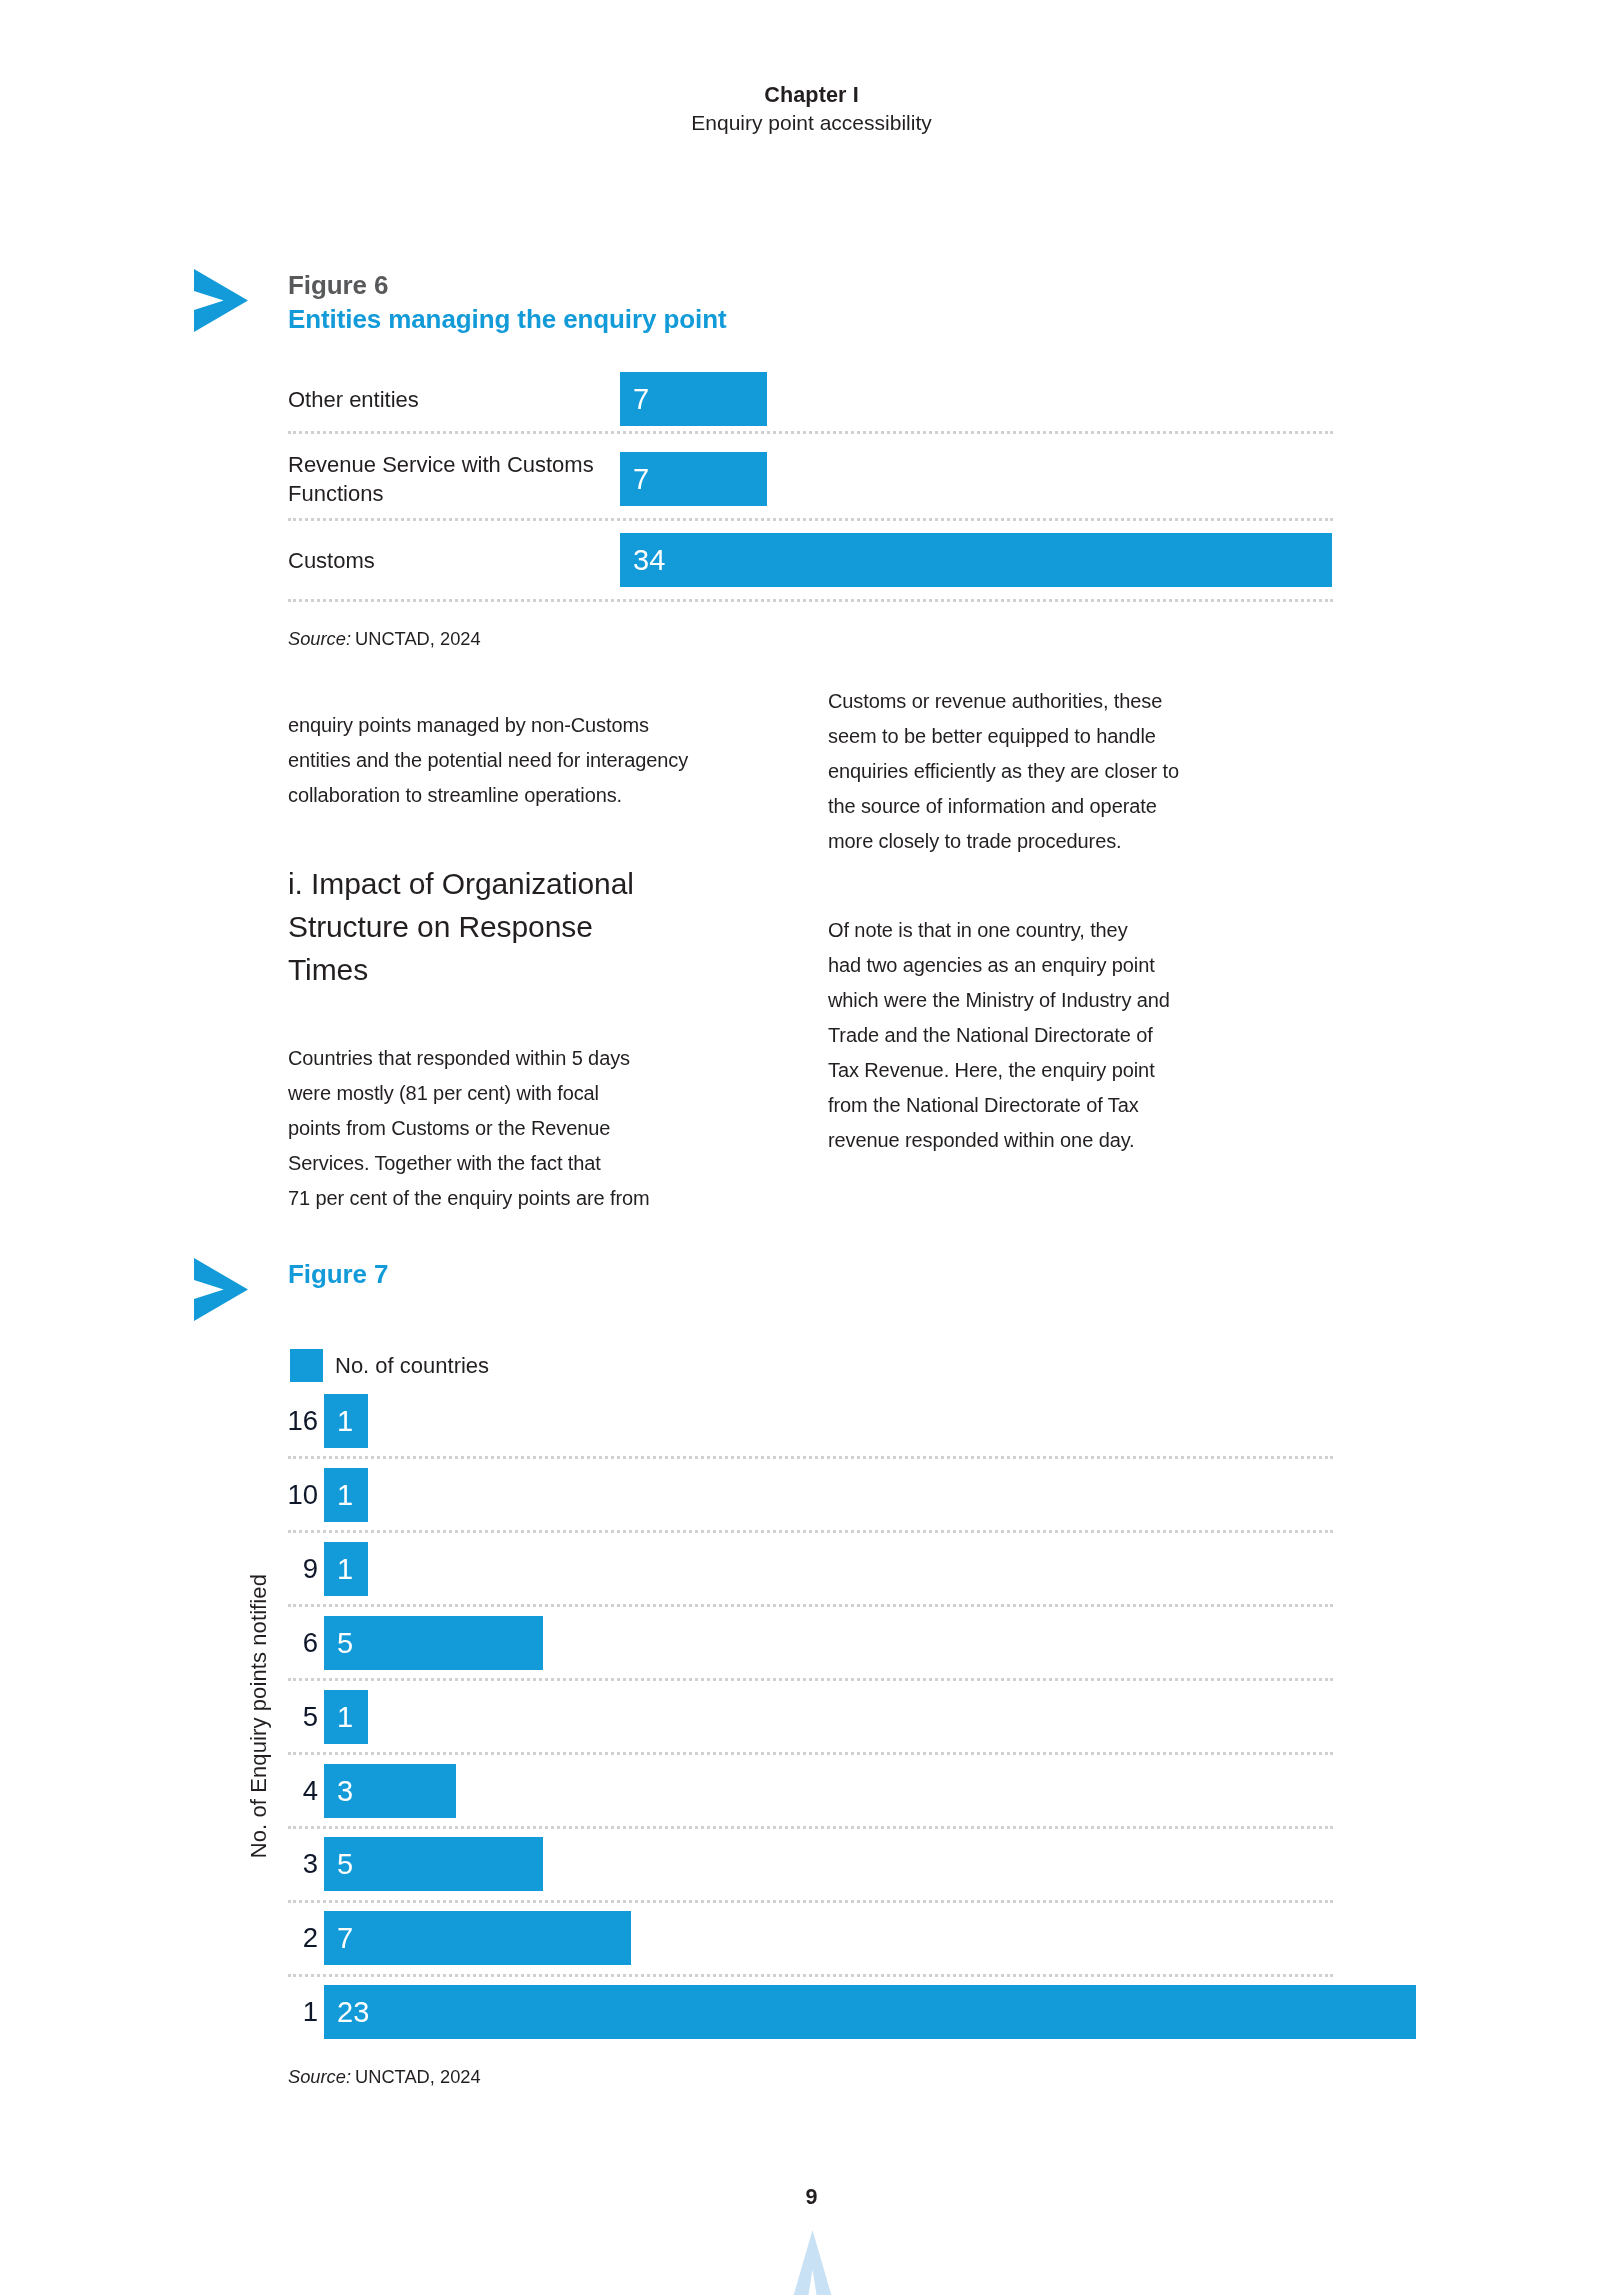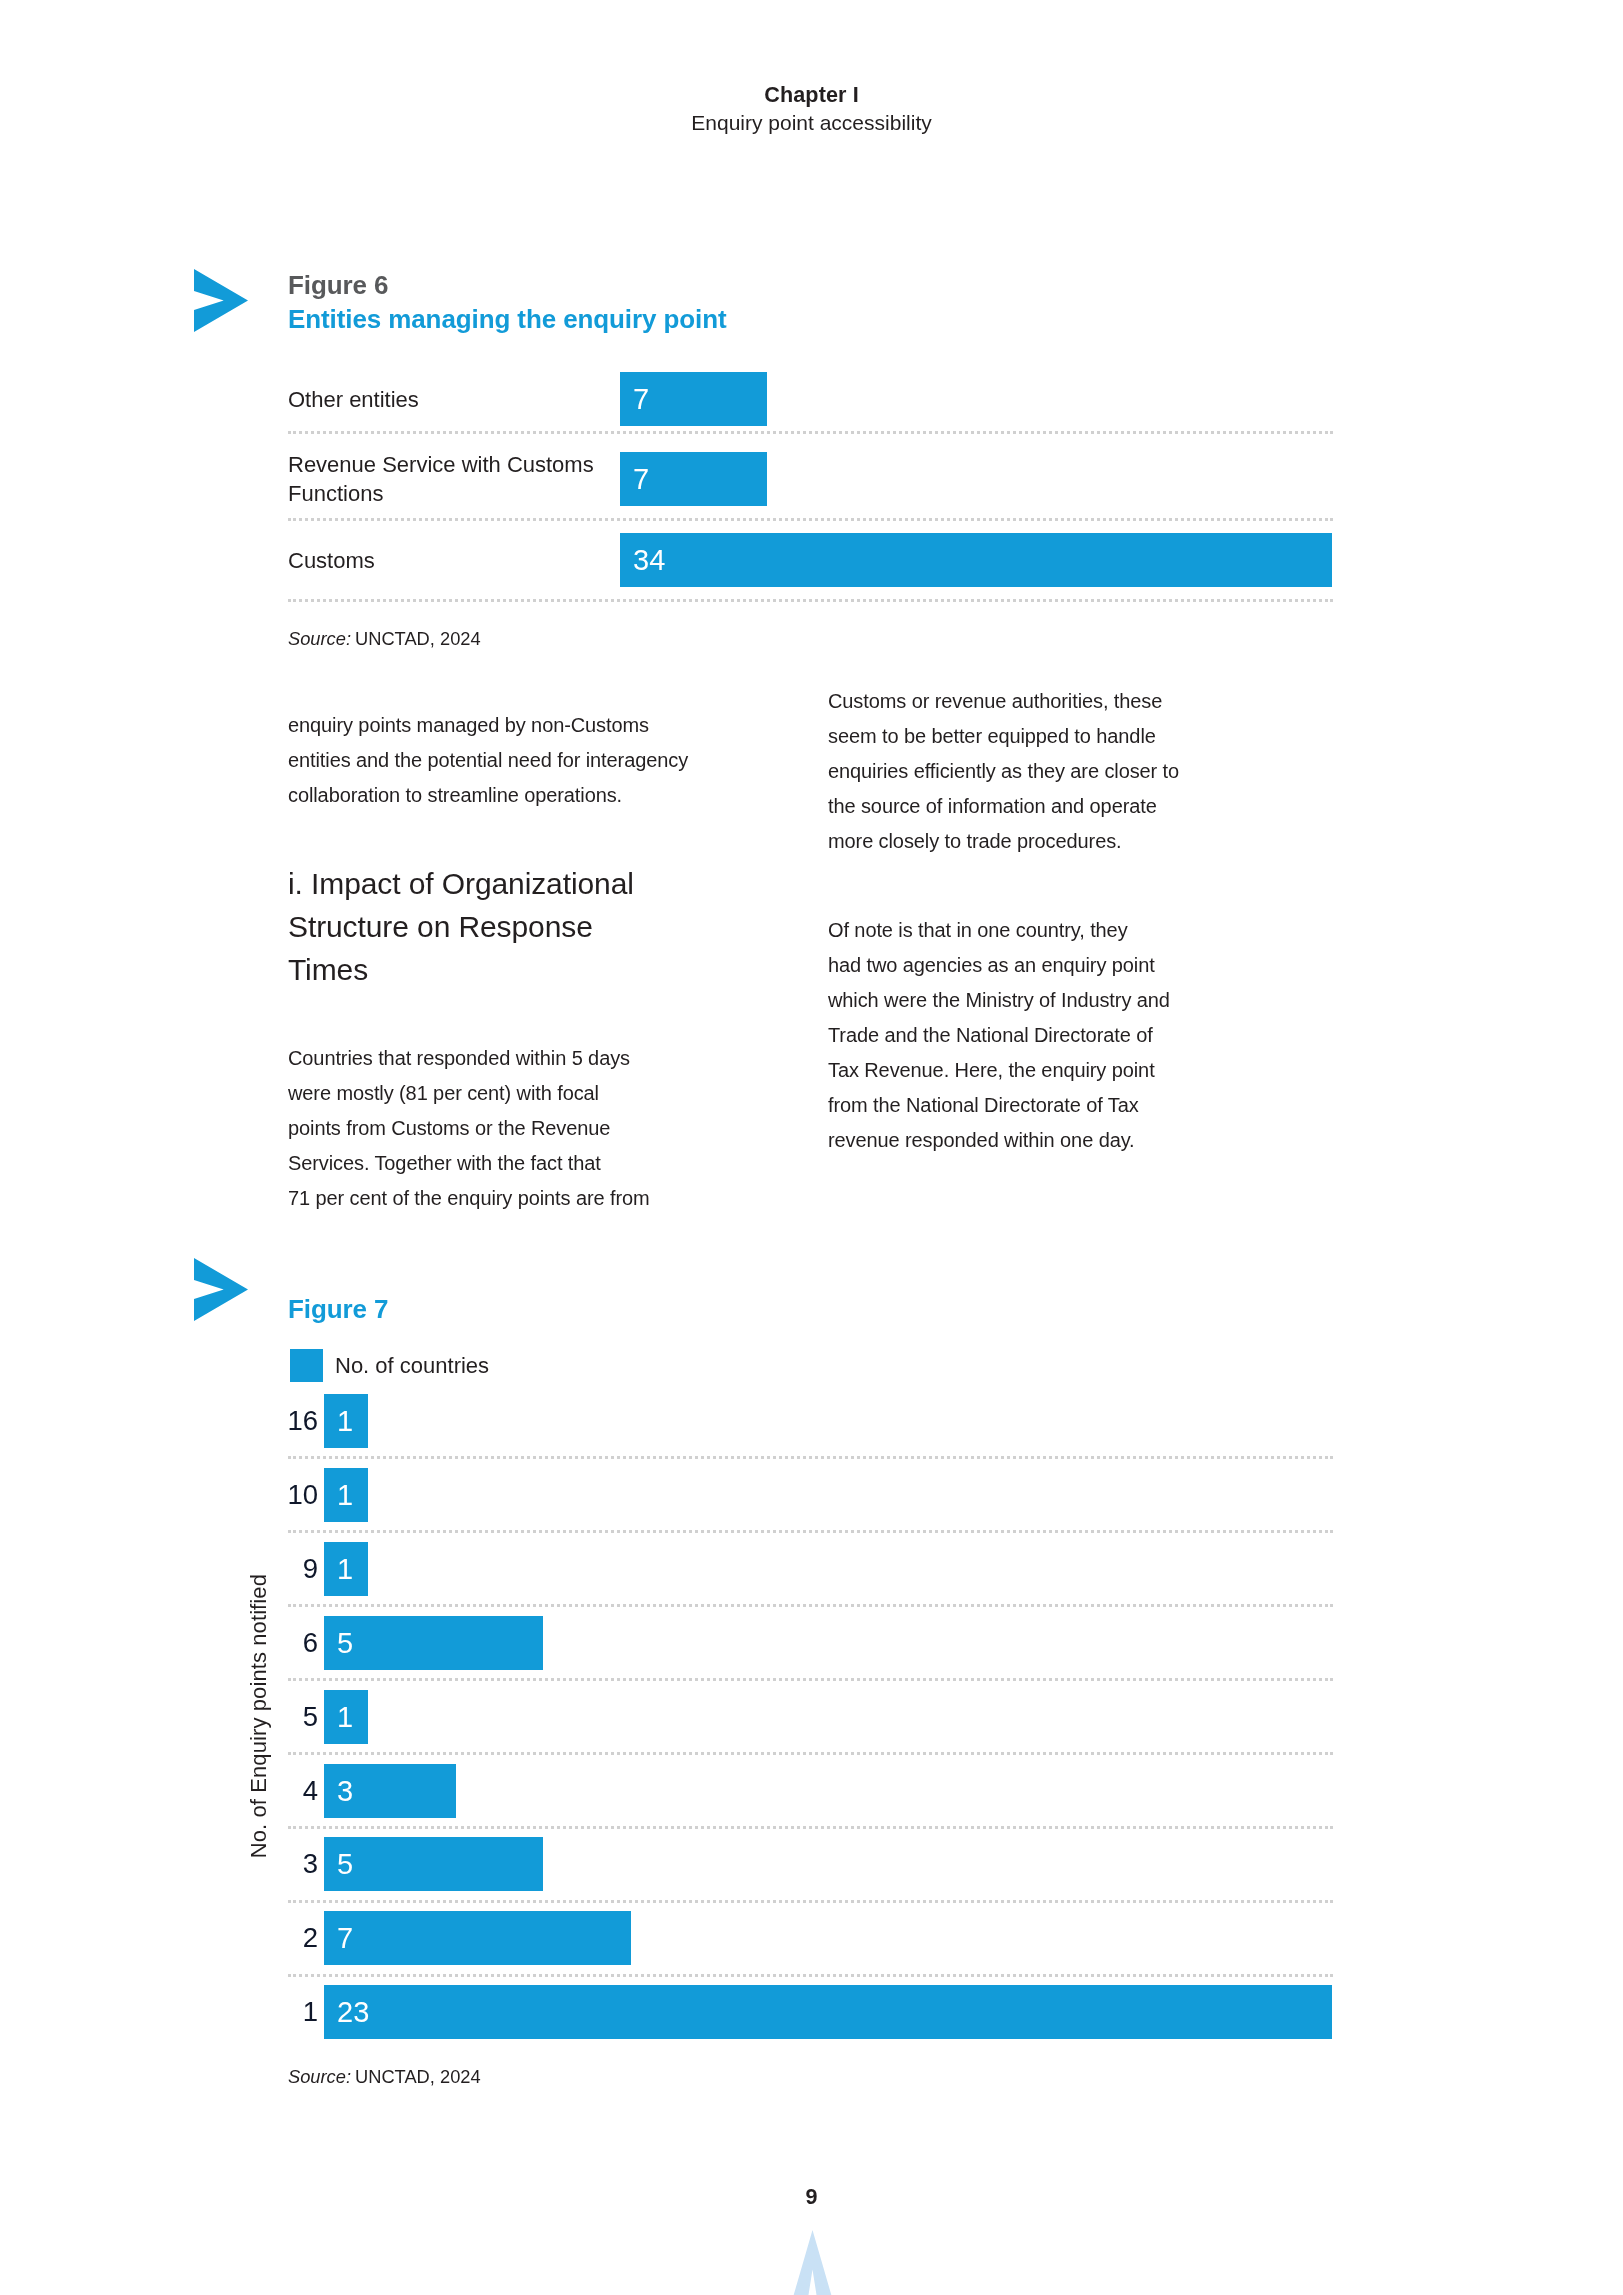--- a/index.html
+++ b/index.html
@@ -107,21 +107,21 @@
 more closely to trade procedures.</div>
   <div class="para" style="left:828px;top:913px;">Of note is that in one country, they
 had two agencies as an enquiry point
 which were the Ministry of Industry and
 Trade and the National Directorate of
 Tax Revenue. Here, the enquiry point
 from the National Directorate of Tax
 revenue responded within one day.</div>
 
   <div class="chev-right" style="top:1258px;"></div>
-  <div class="fig-label blue-t" style="top:1259px;margin-top:35px;">Figure 7</div>
+  <div class="fig-label blue-t" style="top:1259px;">Figure 7</div>
 
   <div class="legend-swatch"></div>
   <div class="legend-label">No. of countries</div>
 
   <div class="ylab-wrap">
     <span class="ylab">No. of Enquiry points notified</span>
   </div>
 
   <div>
     <div class="f7-cat" style="top:1394px;">16</div>
@@ -166,21 +166,21 @@
     </div>
     <div class="dots" style="top:1900px;"></div>
 
     <div class="f7-cat" style="top:1911px;">2</div>
     <div class="bar f7-bar" style="top: 1911px; width: 307px;">
       <span>7</span>
     </div>
     <div class="dots" style="top:1974px;"></div>
 
     <div class="f7-cat" style="top:1985px;">1</div>
-    <div class="bar f7-bar" style="top: 1985px; width: 1008px;">
+    <div class="bar f7-bar" style="top: 1985px; width: 1092px;">
       <span>23</span>
     </div>
   </div>
 
   <div class="source" style="top:2066px;">
     <span class="pre">Source:</span><span class="txt">UNCTAD, 2024</span>
   </div>
 
   <div class="abs center pagenum">9</div>
   <div class="chev-up"></div>

